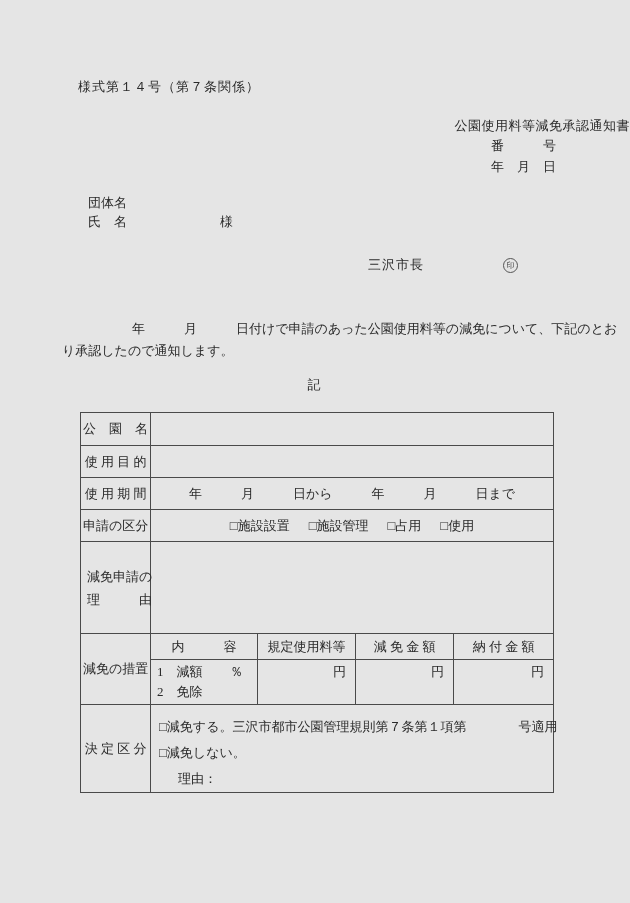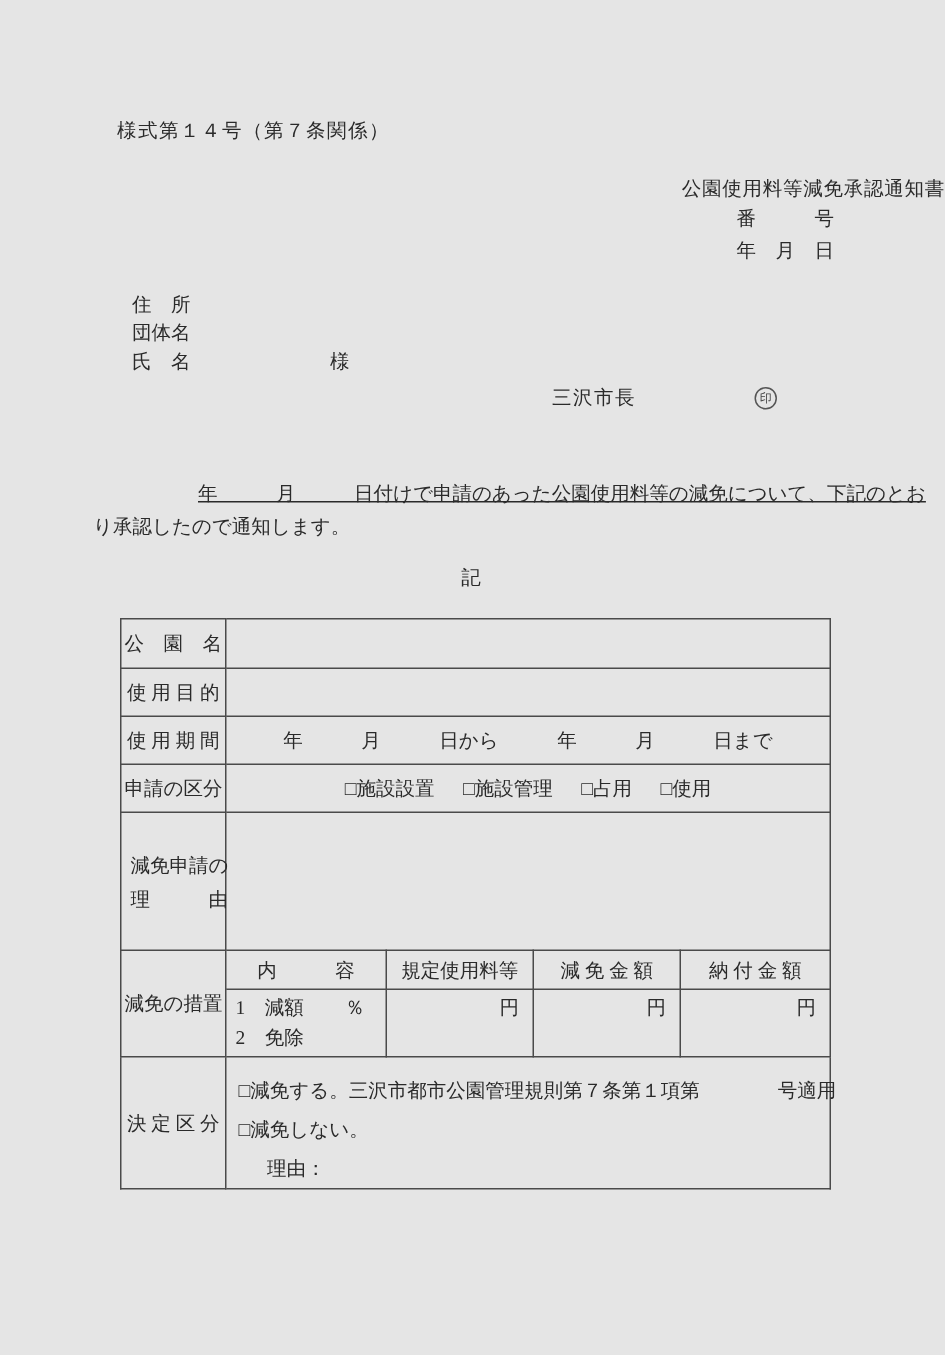--- a/index.html
+++ b/index.html
@@ -19,21 +19,21 @@
   .addressee{position:absolute;left:88px;top:193px;line-height:19px;}
   .addressee .honorific{display:inline-block;margin-left:93px;}
   .sender{position:absolute;left:368px;top:256px;}
   .sender-name{letter-spacing:1px;}
   .seal{
     position:absolute;left:503px;top:258px;
     width:13px;height:13px;border:1px solid #555;border-radius:50%;
     font-size:8px;line-height:13px;text-align:center;color:#444;
   }
   .body-para{position:absolute;left:62px;top:318px;width:512px;line-height:22px;}
-  .body-line1{padding-left:70px;text-decoration:underline;}
+  .body-line1{padding-left:70px;}
   .record-mark{position:absolute;left:0;top:376px;width:100%;text-align:center;letter-spacing:2px;}
   table.form-table{
     position:absolute;left:80px;top:412px;width:473px;
     border-collapse:collapse;table-layout:fixed;
   }
   .form-table th,.form-table td{
     border:1px solid #4a4a4a;
     font-weight:normal;font-size:13px;color:#2a2a2a;
     padding:0;vertical-align:middle;
   }
@@ -59,21 +59,20 @@
   <div class="form-number pre">様式第１４号（第７条関係）</div>
 
   <div class="doc-title">公園使用料等減免承認通知書</div>
 
   <div class="ref-block">
     <div class="pre">番　　　号</div>
     <div class="pre">年　月　日</div>
   </div>
 
   <div class="addressee">
-    <div class="pre">住　所</div>
     <div class="pre">団体名</div>
     <div class="pre"><span class="pre">氏　名</span><span class="honorific">様</span></div>
   </div>
 
   <div class="sender">
     <span class="sender-name">三沢市長</span>
   </div>
   <div class="seal">印</div>
 
   <div class="body-para">

